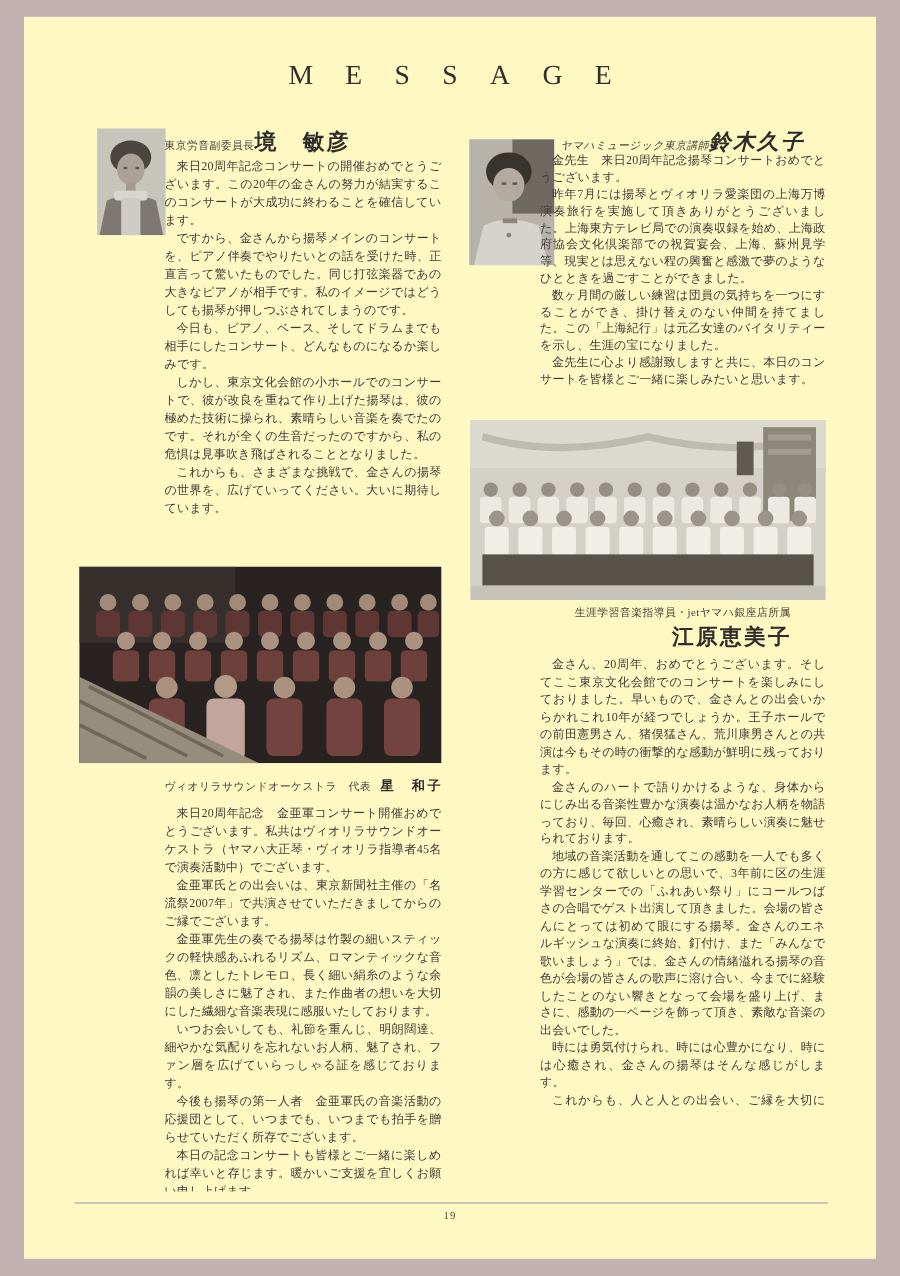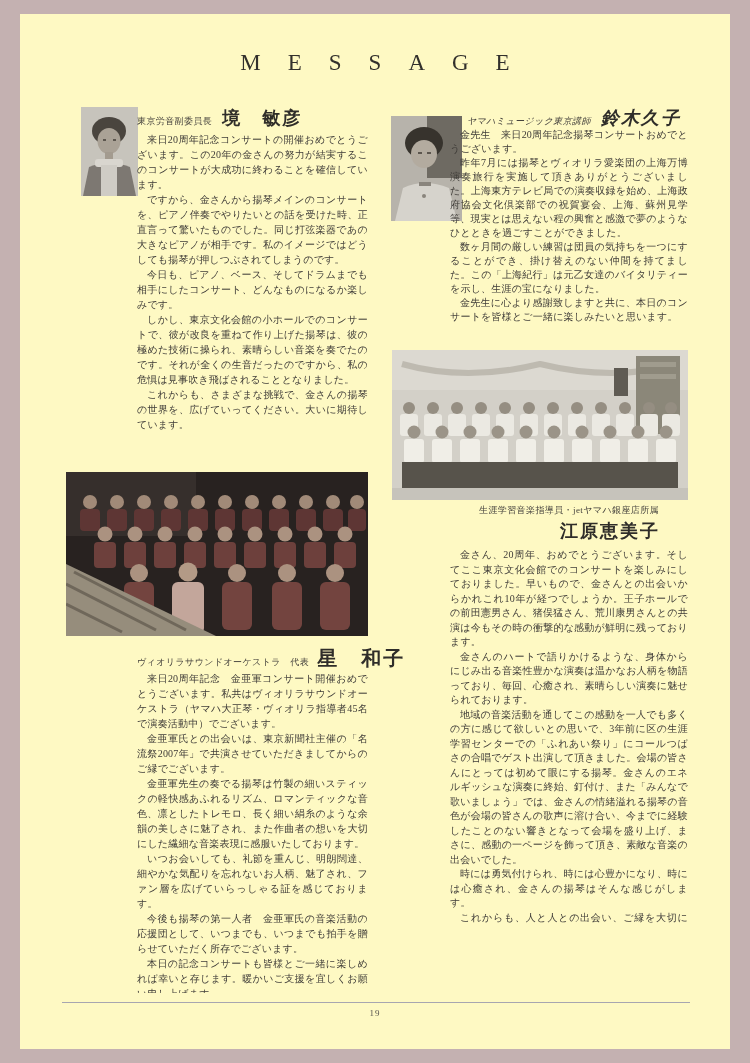--- a/index.html
+++ b/index.html
@@ -16,28 +16,28 @@
   .title {
     position:absolute; top:36px; left:0; width:100%;
     text-align:center; font-size:23px; letter-spacing:27px; padding-left:27px;
     box-sizing:border-box; color:#32302c; font-weight:500;
   }
   .photo {position:absolute; overflow:hidden; background:#cfccc4;}
   .photo svg {display:block;}
   .head {position:absolute; white-space:nowrap;}
   .role {font-size:9px; letter-spacing:0.4px; color:#45423d;}
   .name {font-weight:bold; letter-spacing:2px; color:#2f2d29;}
-  .head-main .name {font-size:18px; margin-left:10px;}
+  .head-main .name {font-size:18px; margin-left:0;}
   .body {position:absolute; font-size:10px; line-height:15px; text-align:justify;
          letter-spacing:0.2px; overflow:hidden;}
   .body p {margin:0; text-indent:1em;}
   .m2-body {line-height:14px;}
   .m4-body {line-height:14.5px;}
   .m3-head {text-align:center; white-space:nowrap;}
-  .m3-head .name {font-size:20px; margin-left:8px;text-align:center;}
+  .m3-head .name {font-size:11px; margin-left:8px;text-align:center;}
   .m4-head {text-align:center;}
   .m4-head .role {display:block;}
   .m4-head .name {display:block; font-size:18px; text-align:right; padding-right:28px; margin-top:2px;}
   .rule {position:absolute; top:988px; left:42px; width:628px; border-top:1px solid #a7a6b0;}
   .pagenum {position:absolute; top:994px; left:0; width:100%; text-align:center;
             font-size:9px; color:#55524c; letter-spacing:1px;}
 </style>
 </head>
 <body>
 

